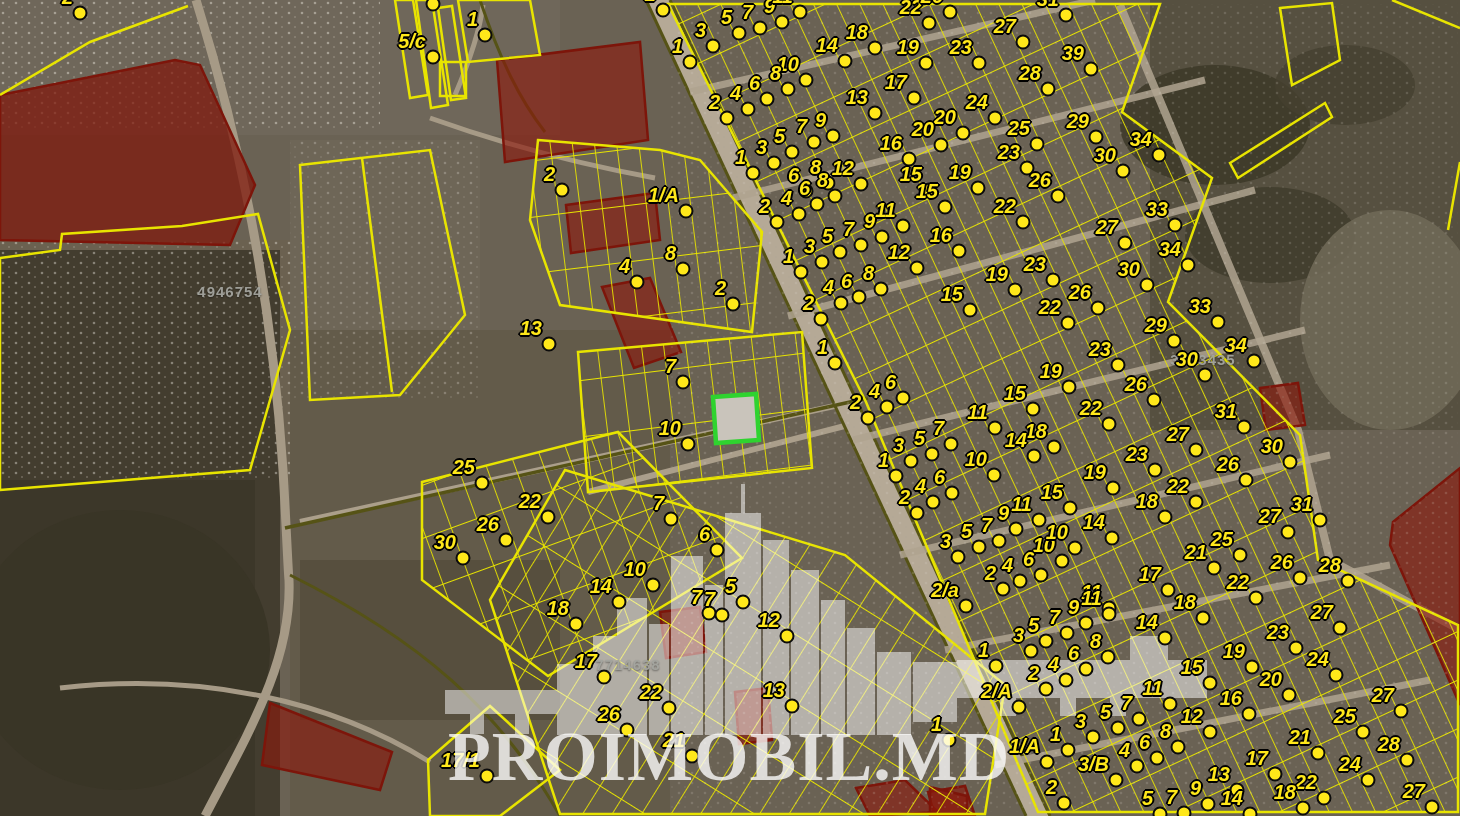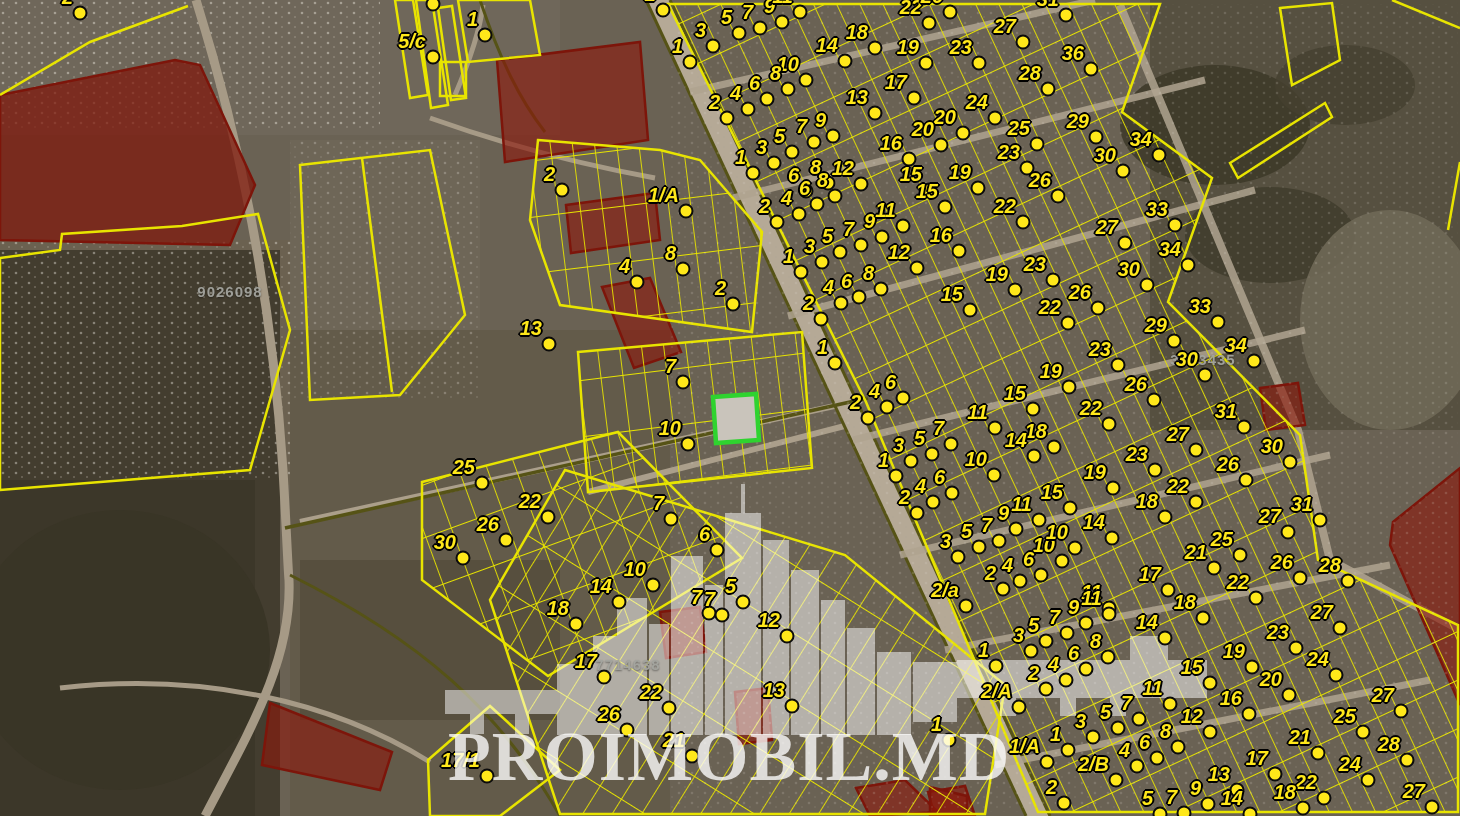--- a/index.html
+++ b/index.html
@@ -163,21 +163,21 @@
       <rect x="913" y="662" width="44" height="60"></rect>
       <rect x="957" y="660" width="250" height="38"></rect>
       <rect x="1000" y="698" width="16" height="18"></rect>
         <rect x="1060" y="698" width="16" height="18"></rect>
       <rect x="1110" y="698" width="16" height="18"></rect>
       <rect x="1130" y="636" width="38" height="62"></rect>
     </g>
   </svg>
 
   <div class="layer">
-      <div class="cad" style="left: 230px; top: 291px;">9026098</div>
+      <div class="cad" style="left: 230px; top: 291px;">4946754</div>
       <div class="cad" style="left: 628px; top: 664px;">7714638</div>
       <div class="cad" style="left: 1203px; top: 359px;">3853435</div>
     </div>
 
   <div class="layer">
       <div class="mk" style="left: 80px; top: 13px;"></div>
       <div class="ml" style="left: 73px; top: 7px;">2</div>
       <div class="mk" style="left: 433px; top: 4px;"></div>
       <div class="mk" style="left: 485px; top: 35px;"></div>
       <div class="ml" style="left: 478px; top: 29px;">1</div>
@@ -263,21 +263,21 @@
       <div class="ml" style="left: 943px; top: 6px;">26</div>
       <div class="mk" style="left: 926px; top: 63px;"></div>
       <div class="ml" style="left: 919px; top: 57px;">19</div>
       <div class="mk" style="left: 979px; top: 63px;"></div>
       <div class="ml" style="left: 972px; top: 57px;">23</div>
       <div class="mk" style="left: 1023px; top: 42px;"></div>
       <div class="ml" style="left: 1016px; top: 36px;">27</div>
       <div class="mk" style="left: 1066px; top: 15px;"></div>
       <div class="ml" style="left: 1059px; top: 9px;">31</div>
       <div class="mk" style="left: 1091px; top: 69px;"></div>
-      <div class="ml" style="left: 1084px; top: 63px;">36</div>
+      <div class="ml" style="left: 1084px; top: 63px;">39</div>
       <div class="mk" style="left: 1048px; top: 89px;"></div>
       <div class="ml" style="left: 1041px; top: 83px;">28</div>
       <div class="mk" style="left: 995px; top: 118px;"></div>
       <div class="ml" style="left: 988px; top: 112px;">24</div>
       <div class="mk" style="left: 963px; top: 133px;"></div>
       <div class="ml" style="left: 956px; top: 127px;">20</div>
       <div class="mk" style="left: 1037px; top: 144px;"></div>
       <div class="ml" style="left: 1030px; top: 138px;">25</div>
       <div class="mk" style="left: 1096px; top: 137px;"></div>
       <div class="ml" style="left: 1089px; top: 131px;">29</div>
@@ -517,21 +517,21 @@
       <div class="ml" style="left: 1040px; top: 756px;">1/A</div>
       <div class="mk" style="left: 1068px; top: 750px;"></div>
       <div class="ml" style="left: 1061px; top: 744px;">1</div>
       <div class="mk" style="left: 1093px; top: 737px;"></div>
       <div class="ml" style="left: 1086px; top: 731px;">3</div>
       <div class="mk" style="left: 1118px; top: 728px;"></div>
       <div class="ml" style="left: 1111px; top: 722px;">5</div>
       <div class="mk" style="left: 1139px; top: 719px;"></div>
       <div class="ml" style="left: 1132px; top: 713px;">7</div>
       <div class="mk" style="left: 1116px; top: 780px;"></div>
-      <div class="ml" style="left: 1109px; top: 774px;">2/B</div>
+      <div class="ml" style="left: 1109px; top: 774px;">3/B</div>
       <div class="mk" style="left: 1137px; top: 766px;"></div>
       <div class="ml" style="left: 1130px; top: 760px;">4</div>
       <div class="mk" style="left: 1157px; top: 758px;"></div>
       <div class="ml" style="left: 1150px; top: 752px;">6</div>
       <div class="mk" style="left: 1064px; top: 803px;"></div>
       <div class="ml" style="left: 1057px; top: 797px;">2</div>
       <div class="mk" style="left: 1165px; top: 638px;"></div>
       <div class="ml" style="left: 1158px; top: 632px;">14</div>
       <div class="mk" style="left: 1340px; top: 628px;"></div>
       <div class="ml" style="left: 1333px; top: 622px;">27</div>

